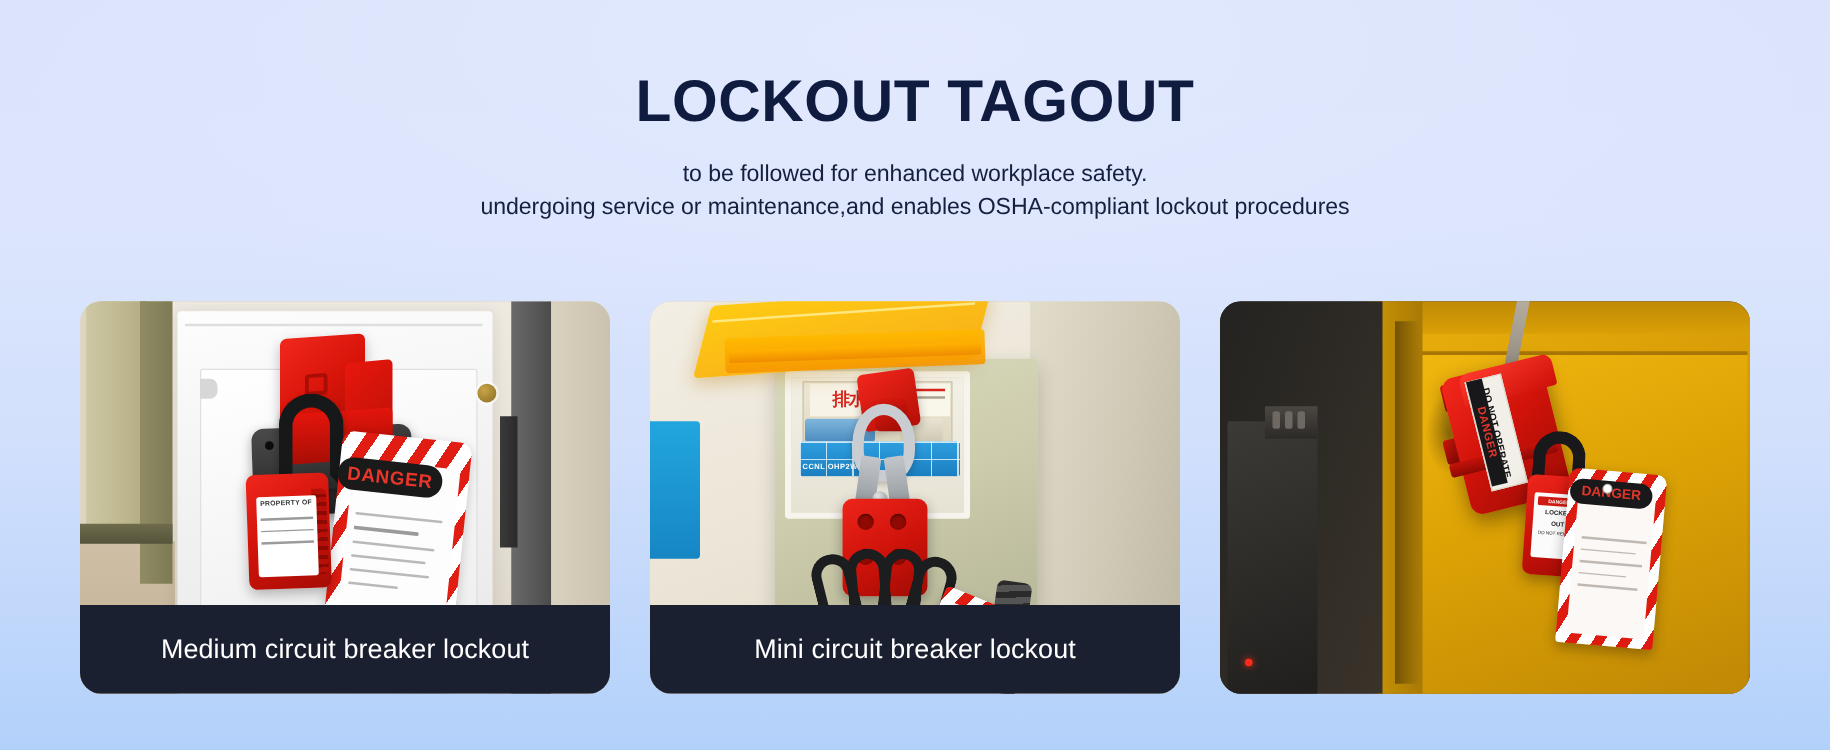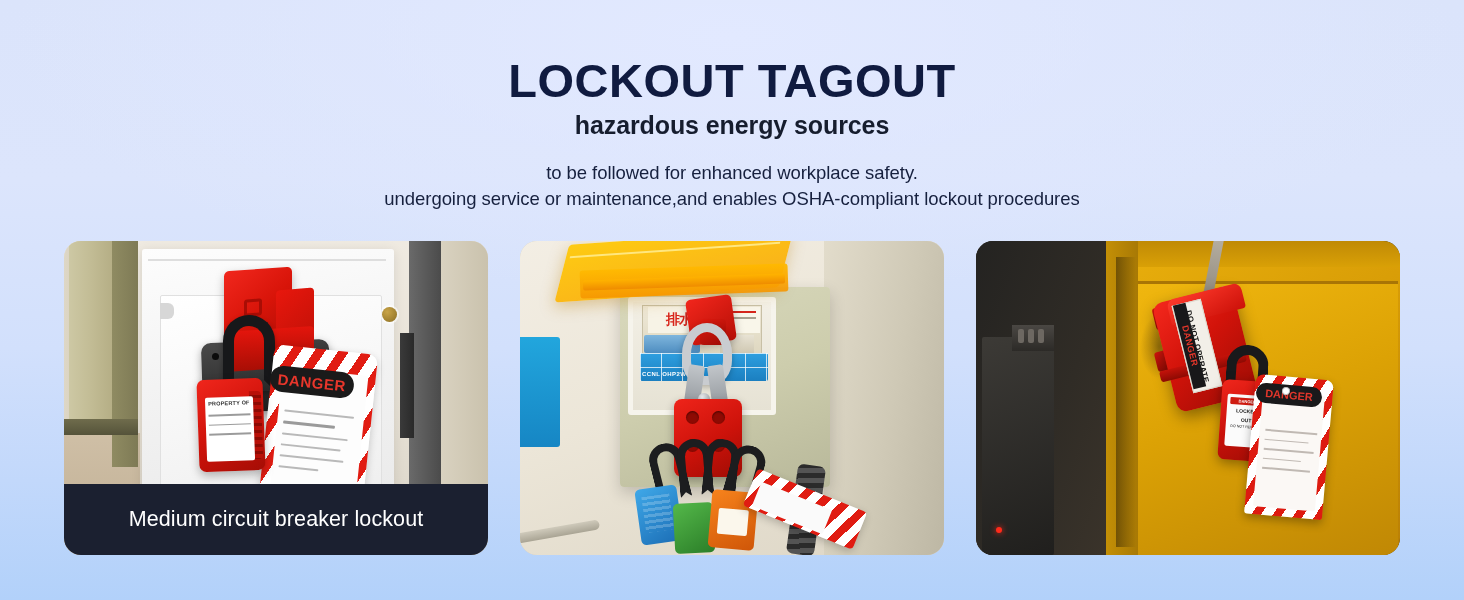--- a/index.html
+++ b/index.html
@@ -673,21 +673,20 @@
     transform: rotate(5deg);
   }
 </style>
 </head>
 <body>
 
 <div class="banner">
 
   <div class="header">
     <div class="title">LOCKOUT TAGOUT</div>
-    <div class="subtitle">hazardous energy sources</div>
     <div class="description">
       <span class="line">to be followed for enhanced workplace safety.</span>
       <span class="line">undergoing service or maintenance,and enables OSHA-compliant lockout procedures</span>
     </div>
   </div>
 
   <div class="cards">
 
     <div class="card">
       <div class="photo">
@@ -796,20 +795,23 @@
         <div class="p2-lock-blue">
             <i></i>
           </div>
         <div class="p2-lock-green"></div>
         <div class="p2-lock-orange">
             <i></i>
           </div>
         <div class="p2-tag2"></div>
         <div class="p2-tag2-in"></div>
       </div>
+      <div class="caption">
+        <span>Mini circuit breaker lockout</span>
+      </div>
     </div>
 
     <div class="card">
       <div class="photo">
         <div class="p3-bg"></div>
         <div class="p3-yellow-main"></div>
         <div class="p3-yellow-top"></div>
         <div class="p3-yellow-door"></div>
         <div class="p3-yellow-left"></div>
         <div class="p3-grime3"></div>

